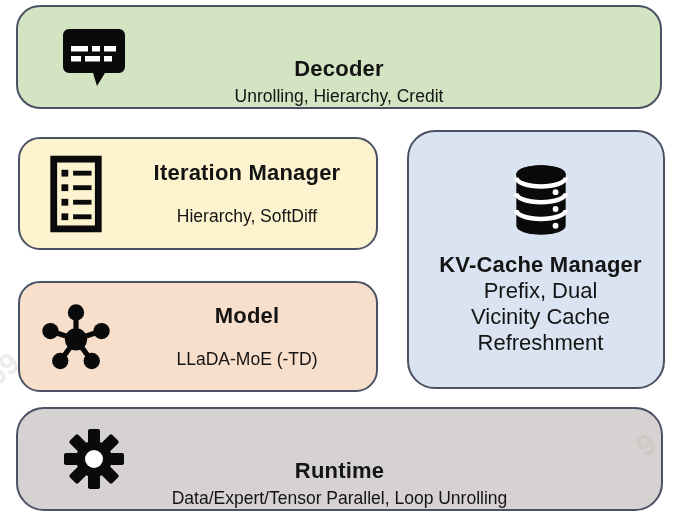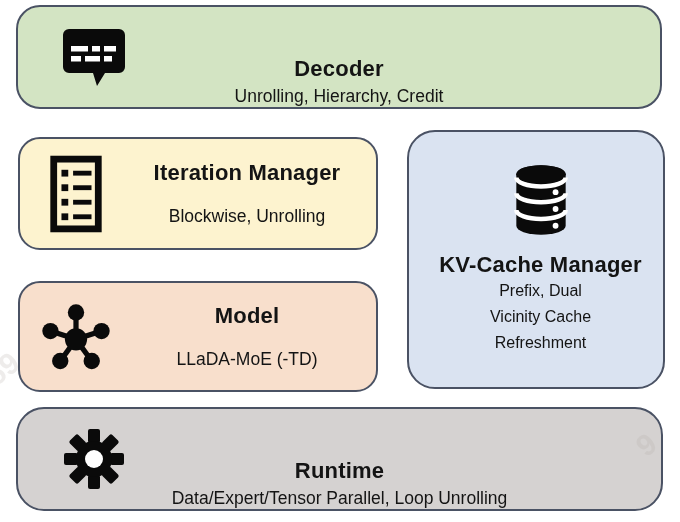--- a/index.html
+++ b/index.html
@@ -38,21 +38,21 @@
     flex:1 1 auto;display:flex;flex-direction:column;align-items:center;
     justify-content:center;text-align:center;padding-right:14px;gap:16px;
   }
 
   
   .vert{display:flex;flex-direction:column;align-items:center;justify-content:center;text-align:center;}
   .vert .icon-top{margin-bottom:14px;display:flex;align-items:center;justify-content:center;}
 
   .title{font-size:22px;font-weight:700;line-height:27px;letter-spacing:0.2px;}
   .subtitle{font-size:17.5px;font-weight:400;line-height:25px;margin-top:2px;}
-  .subline{font-size:16px;font-weight:400;line-height:26px;}
+  .subline{font-size:22px;font-weight:400;line-height:26px;}
 
   .icon-svg{display:block;}
 
   .watermark{
     position:absolute;font-size:30px;font-weight:700;color:#8a8178;opacity:0.14;
     transform:rotate(-38deg);pointer-events:none;user-select:none;
   }
   .wm-left{left:-14px;top:352px;}
   .wm-right{left:638px;top:428px;opacity:0.10;}
 </style>
@@ -88,21 +88,21 @@
         <rect x="17" y="31" width="7" height="7" fill="#0a0a0a"></rect>
         <rect x="29" y="32" width="19" height="5" fill="#0a0a0a"></rect>
         <rect x="17" y="46" width="7" height="7" fill="#0a0a0a"></rect>
         <rect x="29" y="47" width="19" height="5" fill="#0a0a0a"></rect>
         <rect x="17" y="61" width="7" height="7" fill="#0a0a0a"></rect>
         <rect x="29" y="62" width="19" height="5" fill="#0a0a0a"></rect>
       </svg>
     </div>
     <div class="txt-col">
       <div class="title">Iteration Manager</div>
-      <div class="subtitle">Blockwise, Unrolling</div>
+      <div class="subtitle">Hierarchy, SoftDiff</div>
     </div>
   </div>
 
   <div class="box box-kv vert" style="background: rgb(218, 227, 241); border-color: rgb(74, 82, 100); padding-left: 9px;">
     <div class="icon-top">
       <svg class="icon-svg" width="72" height="74" viewBox="0 0 64 66">
         <path fill="#0a0a0a" d="M10 10 a22 8 0 0 1 44 0 v46 a22 8 0 0 1 -44 0 z"></path>
         <ellipse cx="32" cy="10" rx="22" ry="8" fill="#0a0a0a"></ellipse>
         <path d="M10 13 a22 8 0 0 0 44 0" fill="none" stroke="#ffffff" stroke-width="4"></path>
         <path d="M10 27 a22 8 0 0 0 44 0" fill="none" stroke="#ffffff" stroke-width="4"></path>

